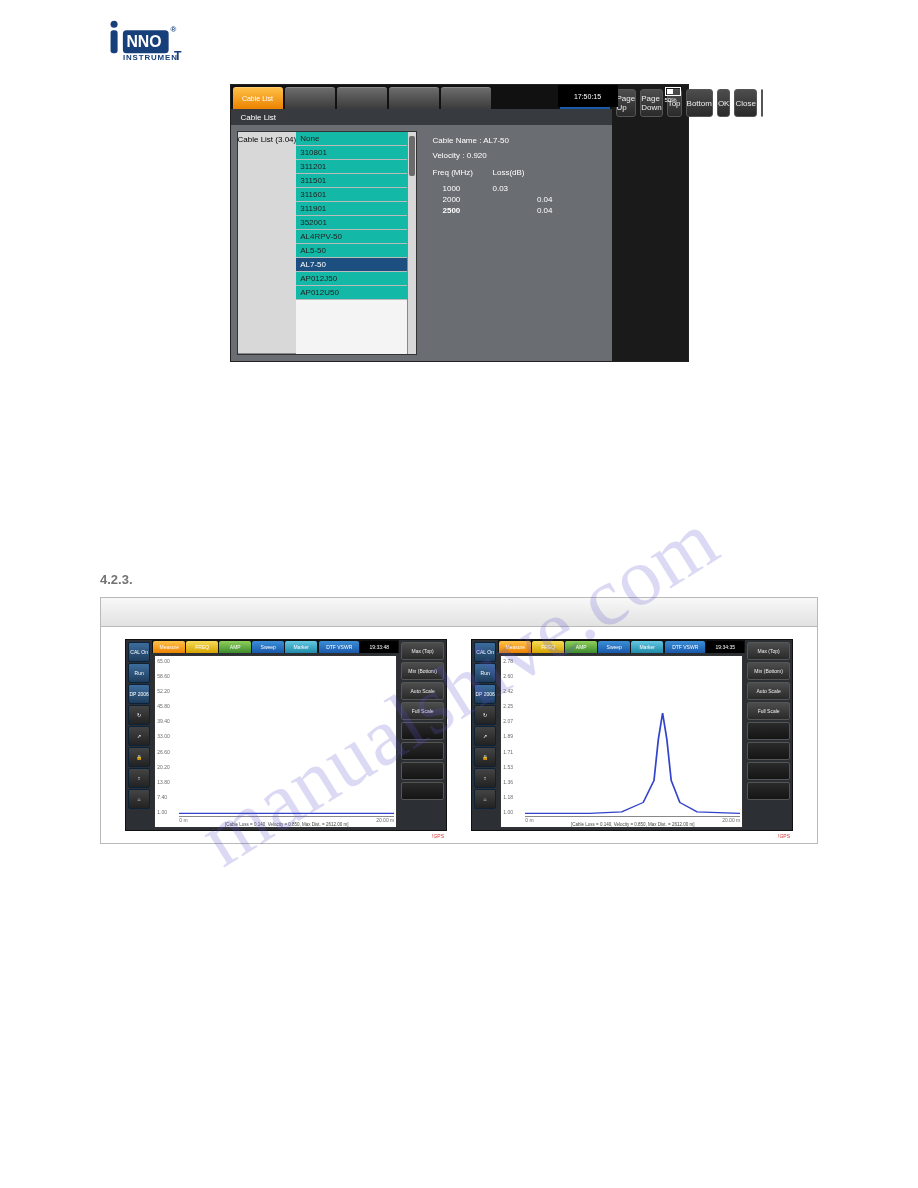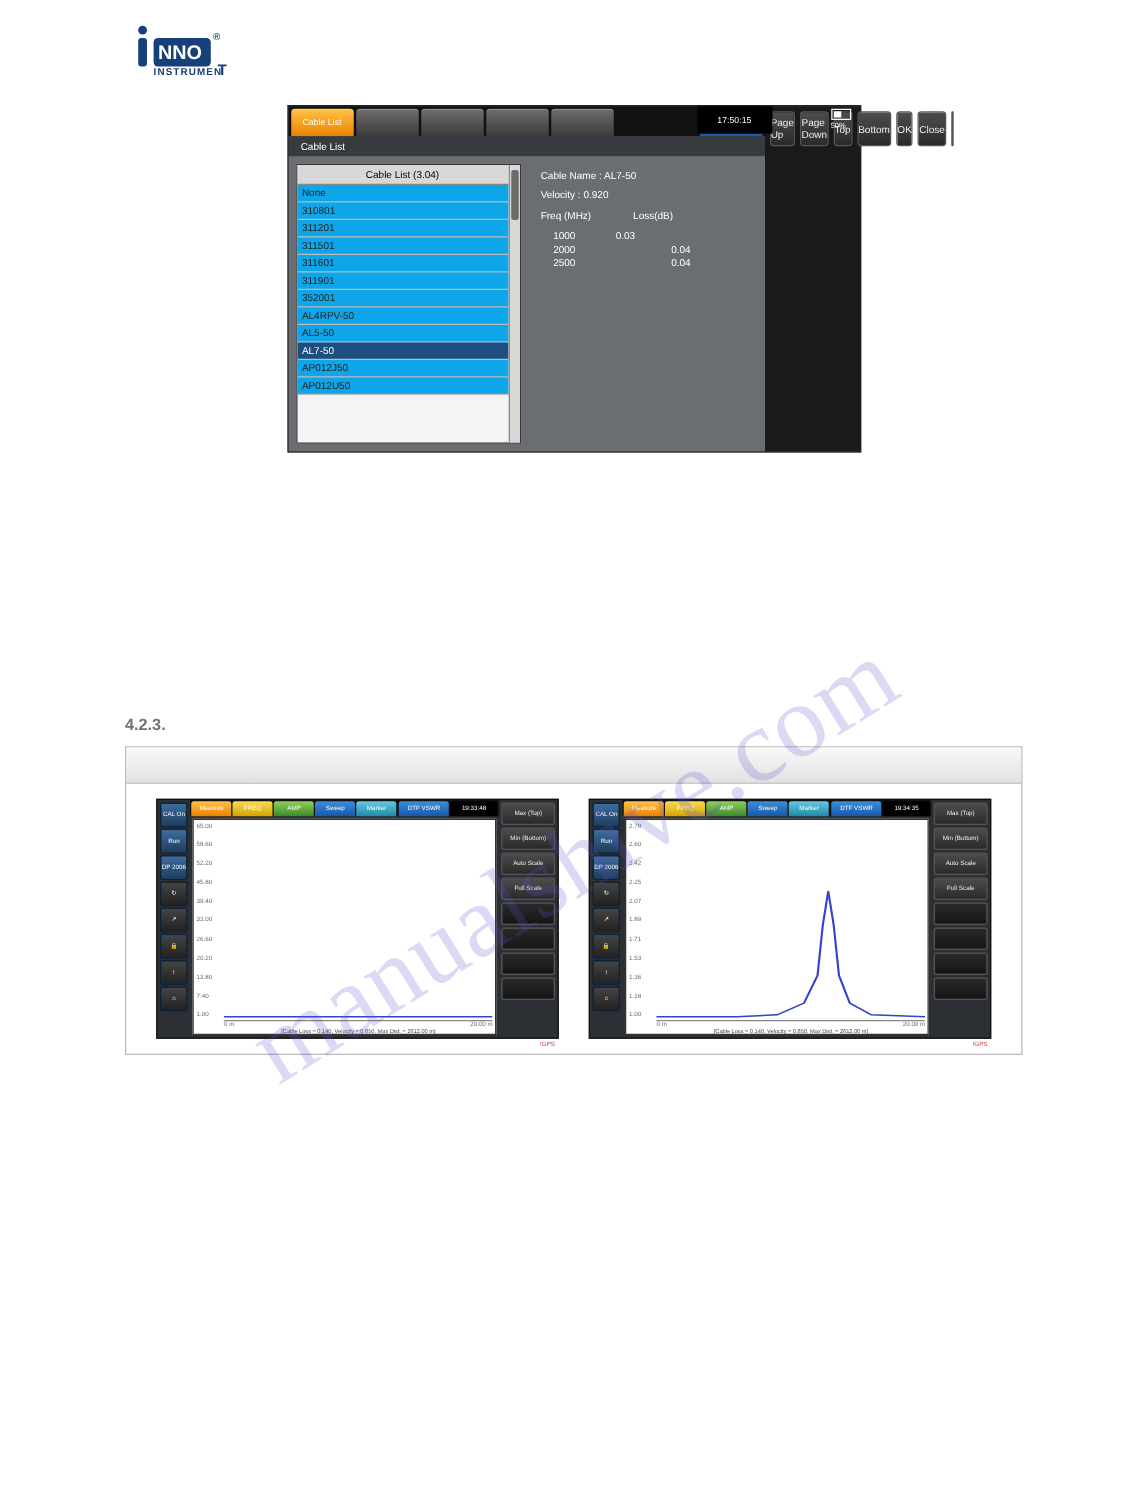--- a/index.html
+++ b/index.html
@@ -18,21 +18,21 @@
   .tab.spacer{flex:1;background:transparent;box-shadow:none}
   
   .clock-strip{height:22px;width:60px;background:#000;color:#fff;font-size:7px;display:flex;flex-direction:column;align-items:center;justify-content:center;position:absolute;top:0;right:68px}
   
   .subbar{height:16px;background:#373b3f;color:#fff;font-size:8px;display:flex;align-items:center;padding-left:10px}
   
   .app-body{flex:1;display:flex;background:#6a6d72}
   .list-col{width:178px;margin:6px;background:#f4f4f4;border:1px solid #333;display:flex;flex-direction:column}
   .list-head{background:#d8d8d8;color:#000;font-size:8px;text-align:center;padding:3px 0;border-bottom:1px solid #888}
   .list-scroll{flex:1;overflow:hidden}
-  .row{font-size:8px;padding:2px 4px;border-bottom:1px solid #bbb;color:#222;background:#0ea5e9}
+  .row{font-size:8px;padding:2px 4px;border-bottom:1px solid #bbb;color:#222;background:#14b8a6}
   .row.sel{background:#1c4f80;color:#fff}
   .sb{width:8px;background:#d8d8d8;border-left:1px solid #888;position:relative}
   .thumb{position:absolute;left:1px;right:1px;top:4px;height:40px;background:#6b6b6b;border-radius:2px}
   .detail{flex:1;padding:10px 10px;color:#fff;font-size:8px;line-height:1.4}
   .ftable{display:grid;grid-template-columns:60px 60px;margin-top:4px}
   
   .side{width:68px;background:#1a1a1a;display:flex;flex-direction:row;gap:4px;padding:4px 4px}
   .sidebtn{height:26px;background:linear-gradient(#4d4d4d,#2a2a2a);border:1px solid #555;border-radius:3px;color:#eee;font-size:8px;display:flex;align-items:center;justify-content:center}
   
   .sec-head{margin-top:210px;font-size:13px;font-weight:bold;color:#737373}
@@ -93,21 +93,21 @@
           <div class="tab"></div>
           <div class="tab"></div>
           <div class="tab"></div>
           <div class="tab spacer"></div>
           <div class="tab blue">Cable List</div>
         </div>
         <div class="subbar">Cable List</div>
         <div class="app-body">
           <div class="list-col">
             <div style="display:flex;flex:1">
-              <div style="flex:1;display:flex;flex-direction:column">
+              <div style="flex:1;display:flex;flex-direction:row">
                 <div class="list-head">Cable List (3.04)</div>
                 <div class="list-scroll" id="cable-rows">
                     <div class="row">None</div>
                     <div class="row">310801</div>
                     <div class="row">311201</div>
                     <div class="row">311501</div>
                     <div class="row">311601</div>
                     <div class="row">311901</div>
                     <div class="row">352001</div>
                     <div class="row">AL4RPV-50</div>
@@ -120,28 +120,28 @@
               <div class="sb">
                   <div class="thumb"></div>
                 </div>
             </div>
           </div>
           <div class="detail">
             <div><span>Cable Name :</span> <span>AL7-50</span></div>
             <div style="margin-top:4px"><span>Velocity :</span> <span>0.920</span></div>
             <div class="ftable" style="margin-top:6px">
               <div>Freq (MHz)</div>
-              <div style="text-align:center">Loss(dB)</div>
+              <div style="text-align:left">Loss(dB)</div>
             </div>
             <div class="ftable" id="freq-table">
                 <div style="padding-left: 10px;">  1000</div>
                 <div style="">0.03</div>
                 <div style="padding-left: 10px;">  2000</div>
                 <div style="text-align: right;">0.04</div>
-                <div style="padding-left: 10px;">  2500</div>
+                <div style="padding-left: 10px; font-weight: bold;">  2500</div>
                 <div style="text-align: right;">0.04</div>
               </div>
           </div>
         </div>
       </div>
     </div>
     <div class="side" id="side-btns">
         <div class="sidebtn">Page Up</div>
         <div class="sidebtn">Page Down</div>
         <div class="sidebtn">Top</div>

